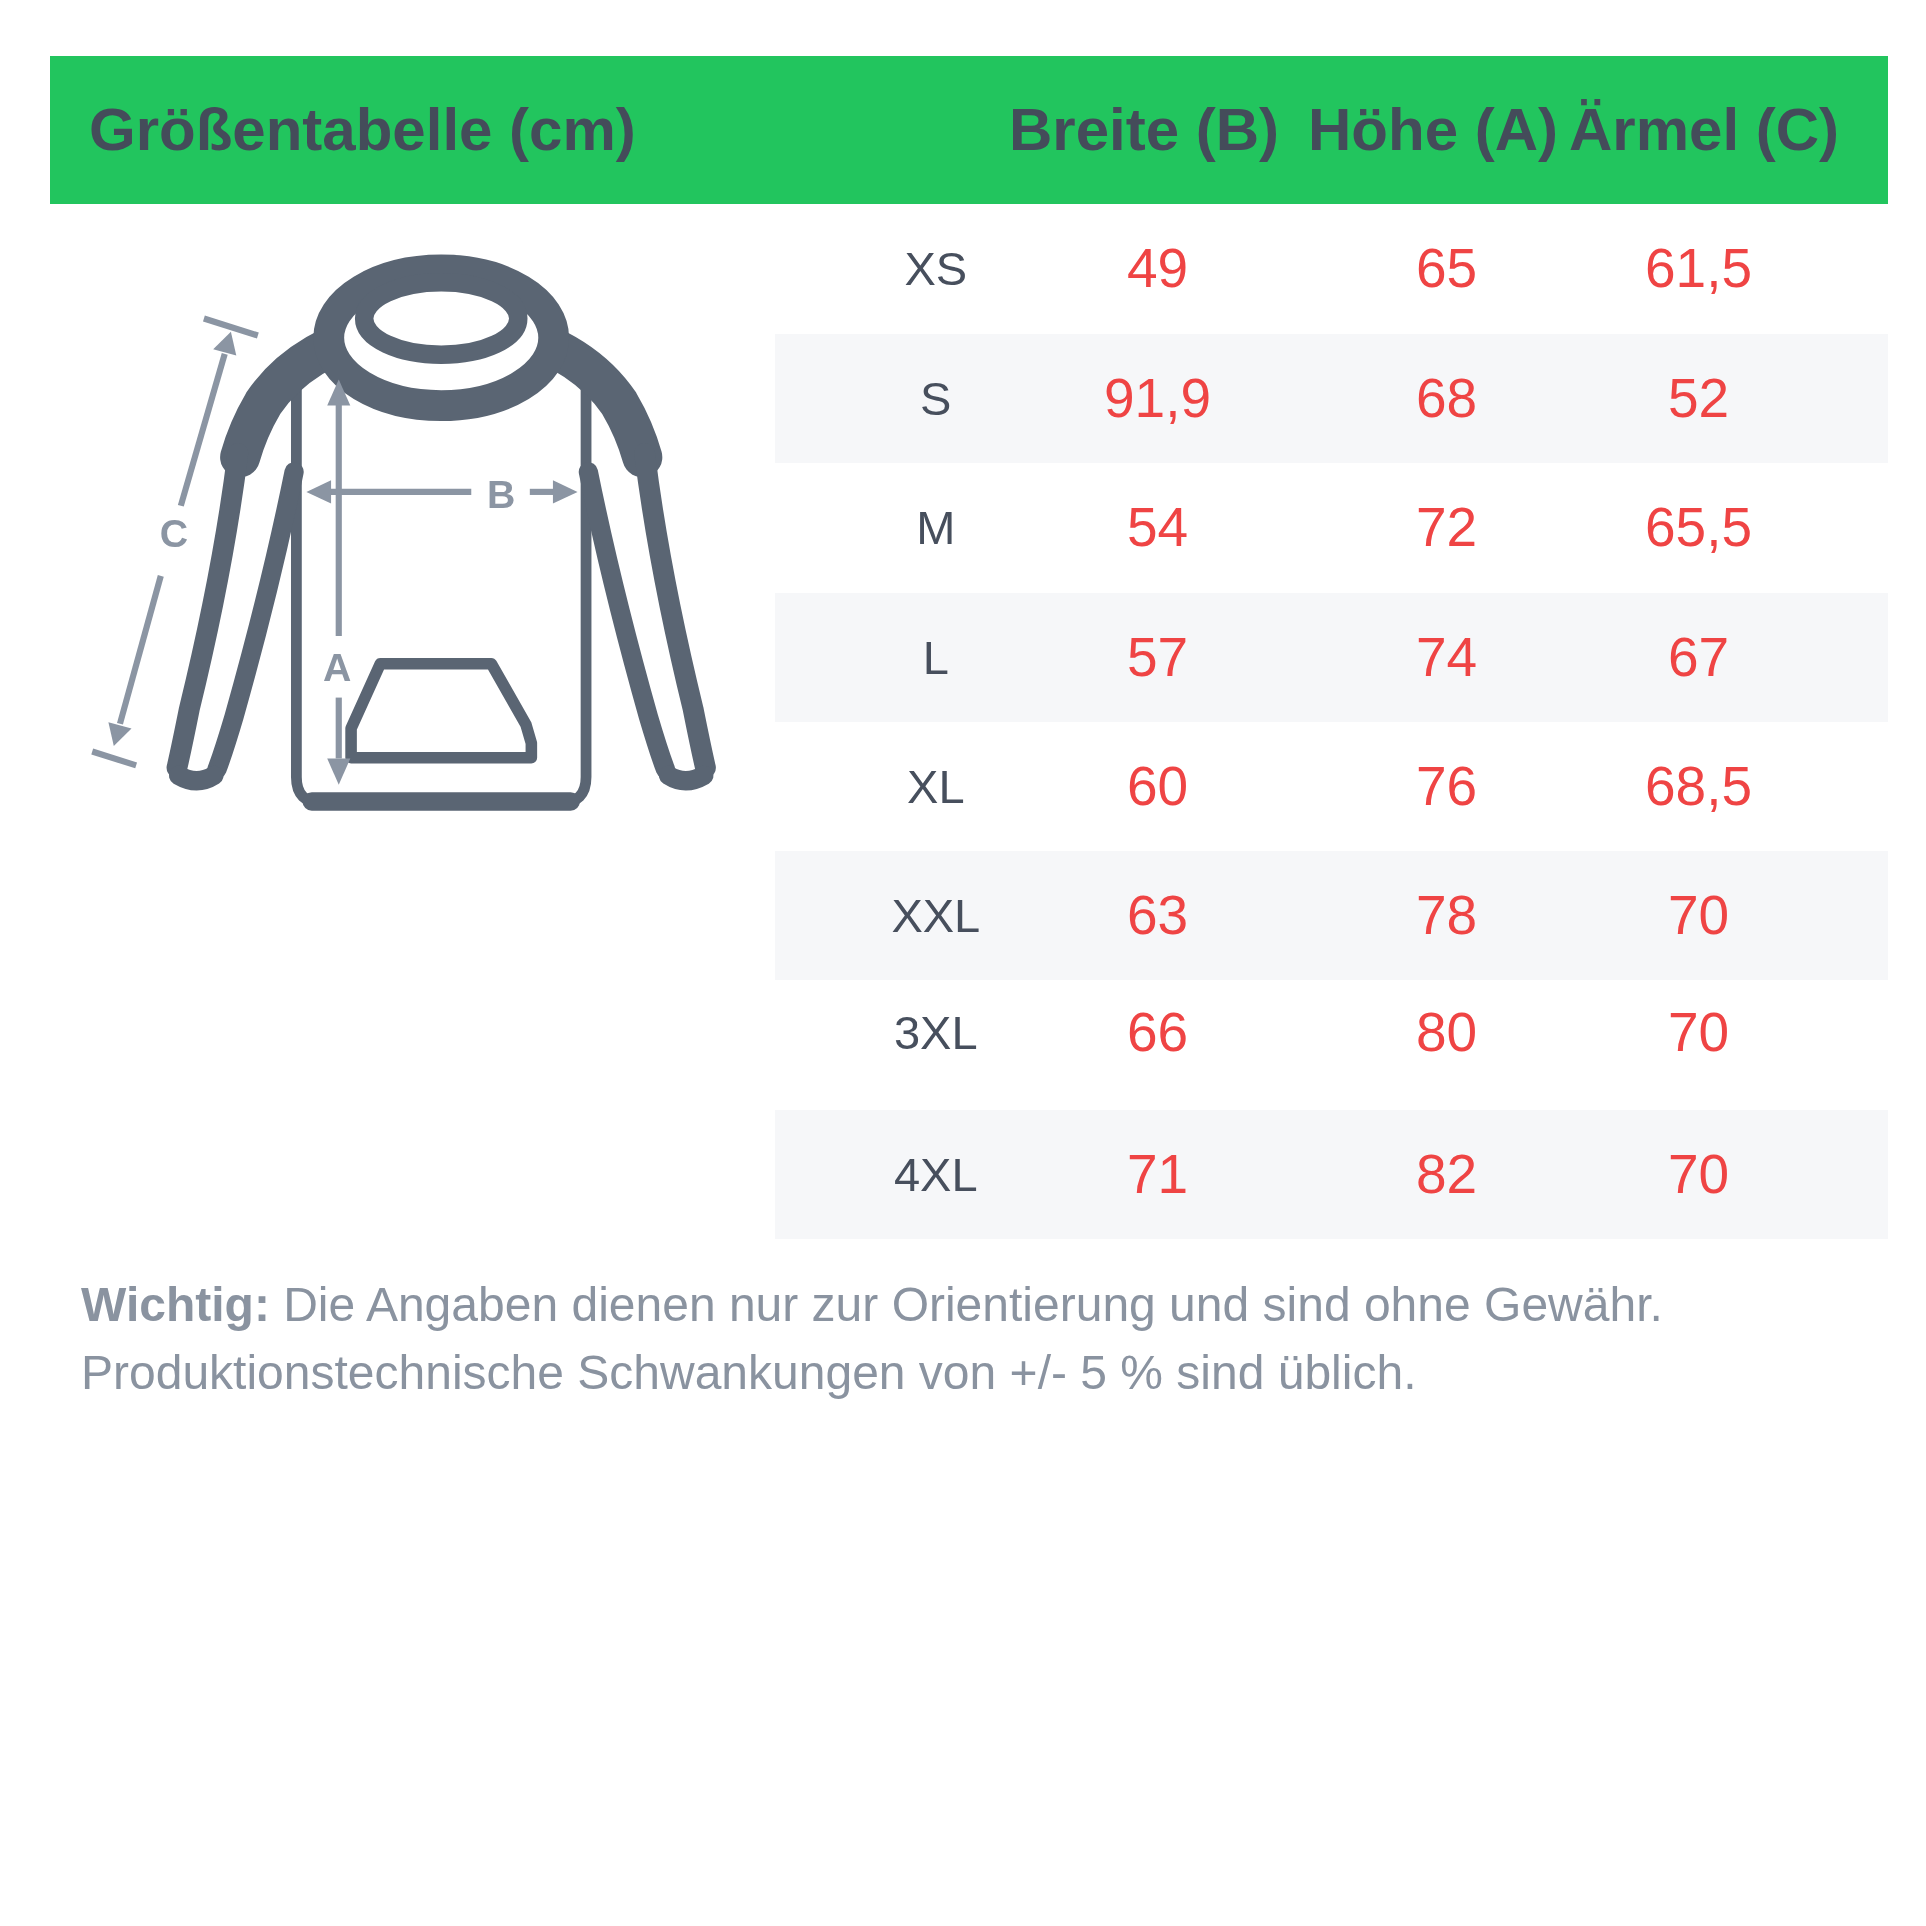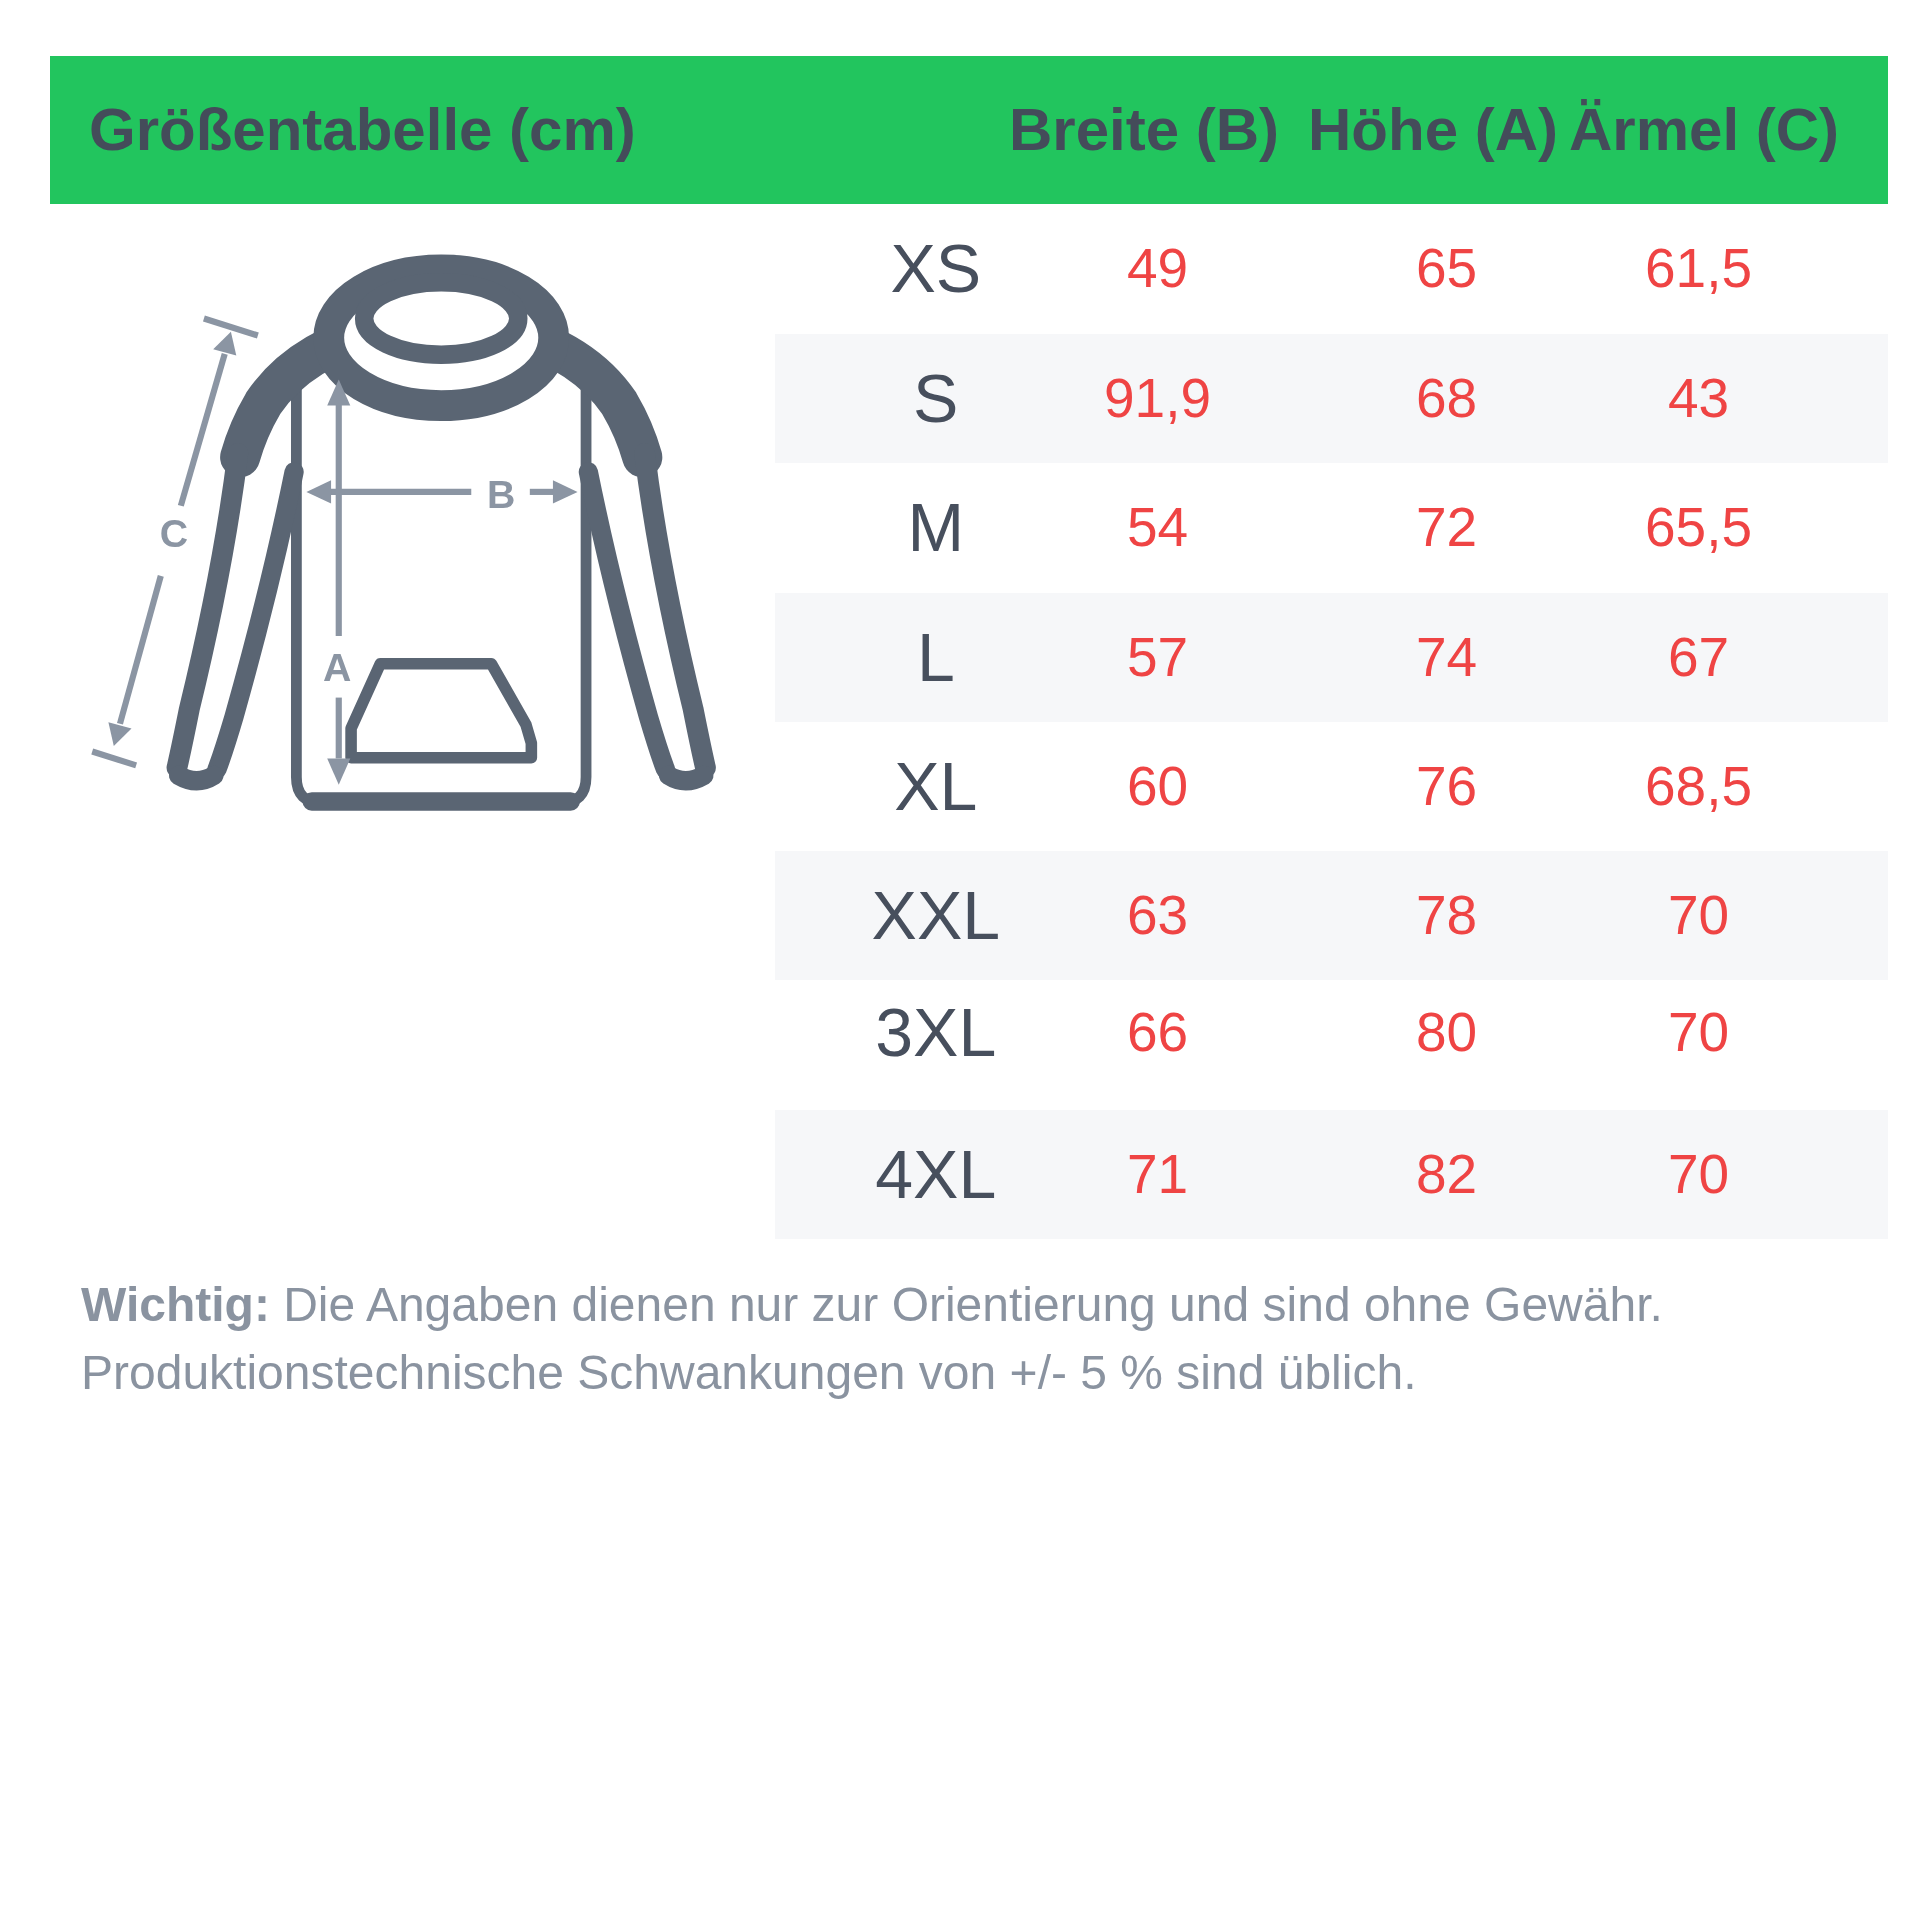--- a/index.html
+++ b/index.html
@@ -24,21 +24,21 @@
   .col-header.aermel{left:1477px;}
   .size-table{position:absolute;left:0;top:0;}
   .table-row{
     position:absolute;left:775px;width:1113px;height:129px;
   }
   .table-row.stripe{background:#f6f7f9;}
   .cell{
     position:absolute;top:0;height:129px;line-height:129px;width:277px;
     text-align:center;font-size:55px;color:#ef4444;white-space:nowrap;
   }
-  .cell.size{left:22.3px;font-size:68px;color:#474f5d;}
+  .cell.size{left:22.3px;font-size:47px;color:#474f5d;}
   .cell.breite{left:244px;}
   .cell.hoehe{left:533px;}
   .cell.aermel{left:785px;}
   .hoodie-svg{position:absolute;left:46px;top:216px;width:755px;height:655px;}
   .dim-label{
     font-family:"Liberation Sans", sans-serif;font-size:51px;font-weight:bold;
     fill:#8b95a3;
   }
   .footer-note{
     position:absolute;left:81px;top:1271px;width:1803px;
@@ -60,21 +60,21 @@
   <div class="table-row" style="top:204px">
     <span class="cell size">XS</span>
     <span class="cell breite">49</span>
     <span class="cell hoehe">65</span>
     <span class="cell aermel">61,5</span>
   </div>
   <div class="table-row stripe" style="top:334px">
     <span class="cell size">S</span>
     <span class="cell breite">91,9</span>
     <span class="cell hoehe">68</span>
-    <span class="cell aermel">43</span>
+    <span class="cell aermel">52</span>
   </div>
   <div class="table-row" style="top:463px">
     <span class="cell size">M</span>
     <span class="cell breite">54</span>
     <span class="cell hoehe">72</span>
     <span class="cell aermel">65,5</span>
   </div>
   <div class="table-row stripe" style="top:593px">
     <span class="cell size">L</span>
     <span class="cell breite">57</span>

